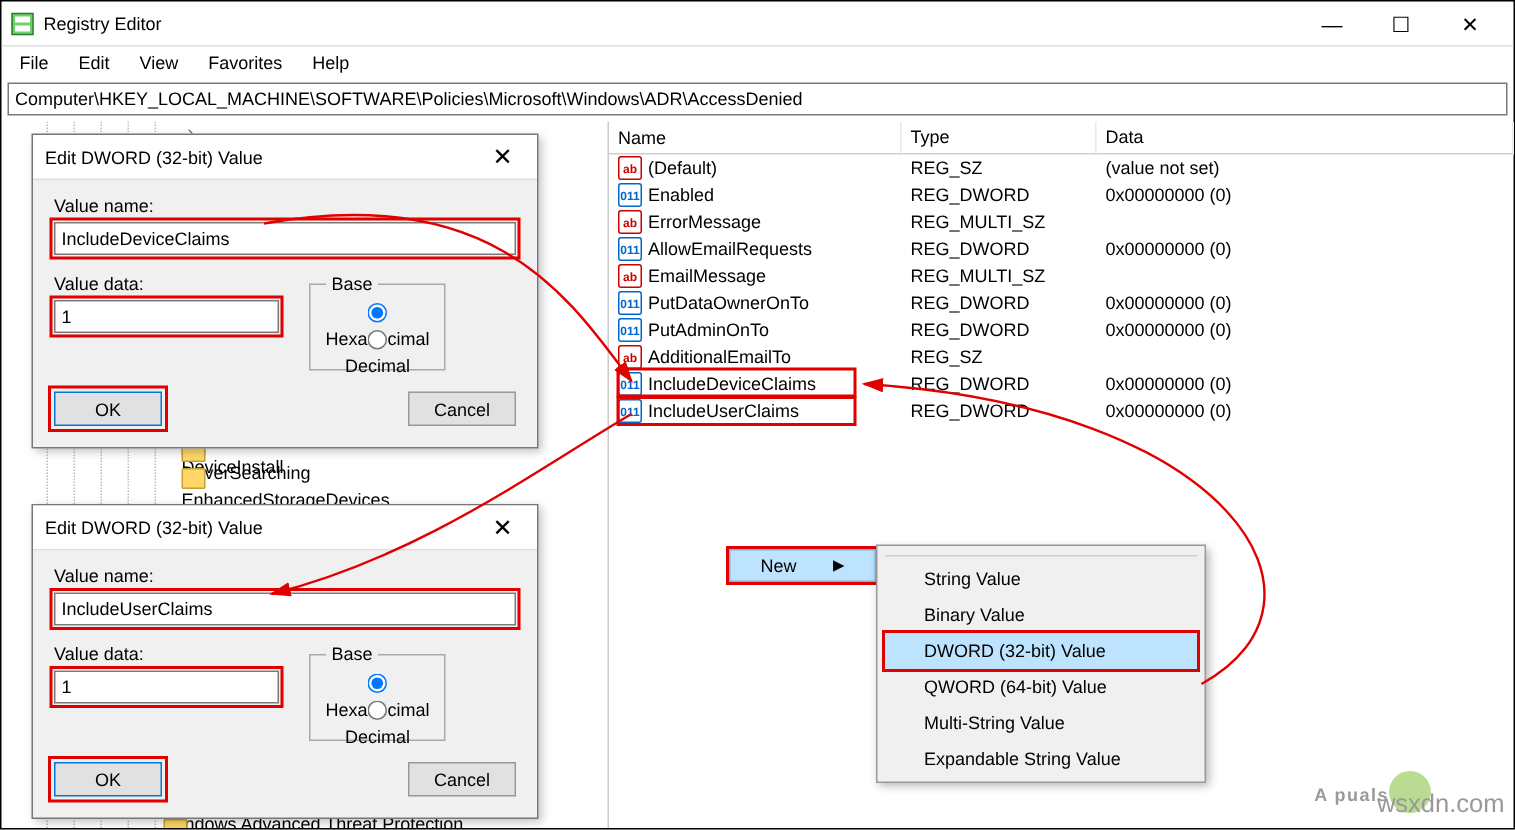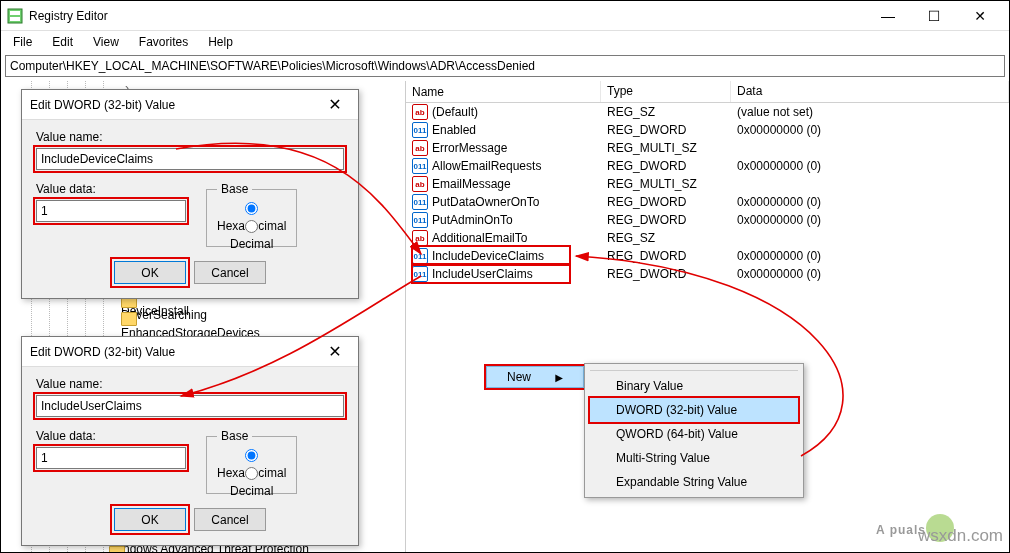--- a/index.html
+++ b/index.html
@@ -41,21 +41,21 @@
 .dialog .dtitlebar { height: 30px; background: #fff; display: flex; align-items: center; padding: 0 8px; border-bottom: 1px solid #ddd; }
 .dialog .dtitle { flex: 1; font-size: 12px; }
 .dialog .dclose { width: 30px; text-align: center; font-size: 16px; cursor: default; }
 .dialog .dbody { padding: 10px 14px 14px 14px; }
 .dialog label { font-size: 12px; display: block; margin-bottom: 4px; }
 .dialog input[type=text] { width: 100%; height: 22px; border: 1px solid #7a7a7a; padding: 0 4px; font-size: 12px; background: #fff; }
 .dialog .row { display: flex; gap: 20px; margin-top: 12px; }
 .dialog fieldset { border: 1px solid #aaa; padding: 6px 10px 8px 10px; }
 .dialog fieldset legend { font-size: 12px; padding: 0 4px; }
 .dialog .radio-row { display: flex; align-items: center; gap: 4px; height: 18px; font-size: 12px; flex-direction: column; }
-.dialog .dbuttons { display: flex; justify-content: center; gap: 8px; margin-top: 14px; }
+.dialog .dbuttons { display: flex; justify-content: space-between; gap: 8px; margin-top: 14px; }
 .dialog .dbtn { width: 72px; height: 23px; border: 1px solid #999; background: #e1e1e1; font-size: 12px; cursor: default; display: flex; align-items: center; justify-content: center; }
 .dialog .dbtn.primary { border: 1.5px solid #0078d7; }
 
 .context-menu { position: absolute; background: #f0f0f0; border: 1px solid #999; box-shadow: 2px 2px 6px rgba(0,0,0,0.3); padding: 3px; }
 .context-menu .citem { height: 24px; display: flex; align-items: center; padding: 0 24px 0 28px; font-size: 12px; white-space: nowrap; position: relative; cursor: default; }
 .context-menu .citem.hover { background: #bde3ff; }
 .context-menu .sep { height: 1px; background: #ccc; margin: 3px 2px; }
 
 .submenu-trigger { position: absolute; background: #bde3ff; border: 1px solid #7bb6e0; display: flex; align-items: center; padding: 0 20px 0 20px; font-size: 12px; }
 .submenu-trigger .carrow { margin-left: auto; font-size: 10px; }
@@ -318,20 +318,21 @@
 </div>
 
 <div class="submenu-trigger" style="left:485px; top:365px; width:98px; height:22px;">
   <span>New</span>
   <span class="carrow">▶</span>
   <span class="red-box" style="left:-3px; top:-3px; right:-3px; bottom:-3px;"></span>
 </div>
 
 <div class="context-menu" style="left:583px; top:362px; width:220px;">
   <div class="sep"></div>
+  <div class="citem">String Value</div>
   <div class="citem">Binary Value</div>
   <div style="position:relative">
     <div class="citem hover">DWORD (32-bit) Value</div>
     <span class="red-box" style="left:0px; top:-2px; right:0px; bottom:-2px;"></span>
   </div>
   <div class="citem">QWORD (64-bit) Value</div>
   <div class="citem">Multi-String Value</div>
   <div class="citem">Expandable String Value</div>
 </div>
 

